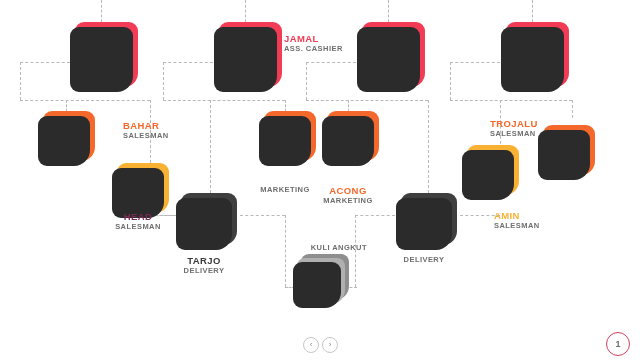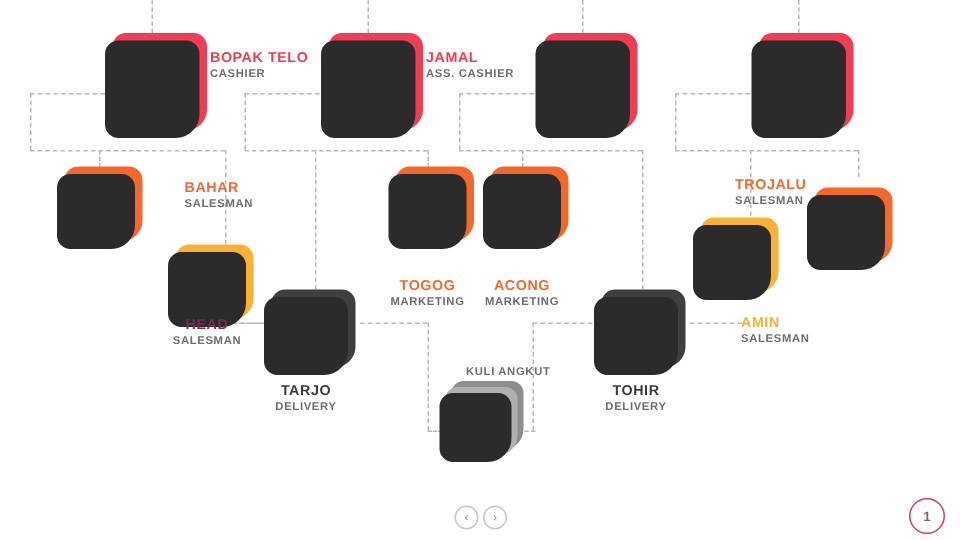--- a/index.html
+++ b/index.html
@@ -117,24 +117,20 @@
   <div class="dash-v" style="left:355px;top:215px;height:72px;"></div>
   <div class="dash-h" style="left:345px;top:287px;width:12px;"></div>
   <div class="dash-h" style="left:460px;top:215px;width:40px;"></div>
 
   <div class="node" style="left:70px;top:27px;width:63px;height:65px;">
     <div class="cube">
       <div class="back" style="background:#f23b55;"></div>
       <div class="front"></div>
     </div>
   </div>
-  <div class="lbl l c-red" style="left:140px;top:33px;">
-    <div class="name">BOPAK TELO</div>
-    <div class="role">CASHIER</div>
-  </div>
 
   <div class="node" style="left:214px;top:27px;width:63px;height:65px;">
     <div class="cube">
       <div class="back" style="background:#f23b55;"></div>
       <div class="front"></div>
     </div>
   </div>
   <div class="lbl l c-red" style="left:284px;top:33px;">
     <div class="name">JAMAL</div>
     <div class="role">ASS. CASHIER</div>
@@ -176,21 +172,20 @@
     <div class="role">SALESMAN</div>
   </div>
 
   <div class="node" style="left:259px;top:116px;width:52px;height:50px;">
     <div class="cube">
       <div class="back" style="background:#f4692b;"></div>
       <div class="front"></div>
     </div>
   </div>
   <div class="lbl ctr c-orng" style="left:235px;top:185px;width:100px;">
-    <div class="name">TOGOG</div>
     <div class="role">MARKETING</div>
   </div>
 
   <div class="node" style="left:322px;top:116px;width:52px;height:50px;">
     <div class="cube">
       <div class="back" style="background:#f4692b;"></div>
       <div class="front"></div>
     </div>
   </div>
   <div class="lbl ctr c-orng" style="left:298px;top:185px;width:100px;">
@@ -231,21 +226,20 @@
     <div class="role">DELIVERY</div>
   </div>
 
   <div class="node" style="left:396px;top:198px;width:56px;height:52px;">
     <div class="cube">
       <div class="back" style="background:#3f3f3f;"></div>
       <div class="front"></div>
     </div>
   </div>
   <div class="lbl ctr c-dark" style="left:374px;top:255px;width:100px;">
-    <div class="name">TOHIR</div>
     <div class="role">DELIVERY</div>
   </div>
 
   <div class="node" style="left:293px;top:262px;width:48px;height:46px;">
     <div class="cube">
       <div class="layer l2"></div>
       <div class="layer l1"></div>
       <div class="front"></div>
     </div>
   </div>

